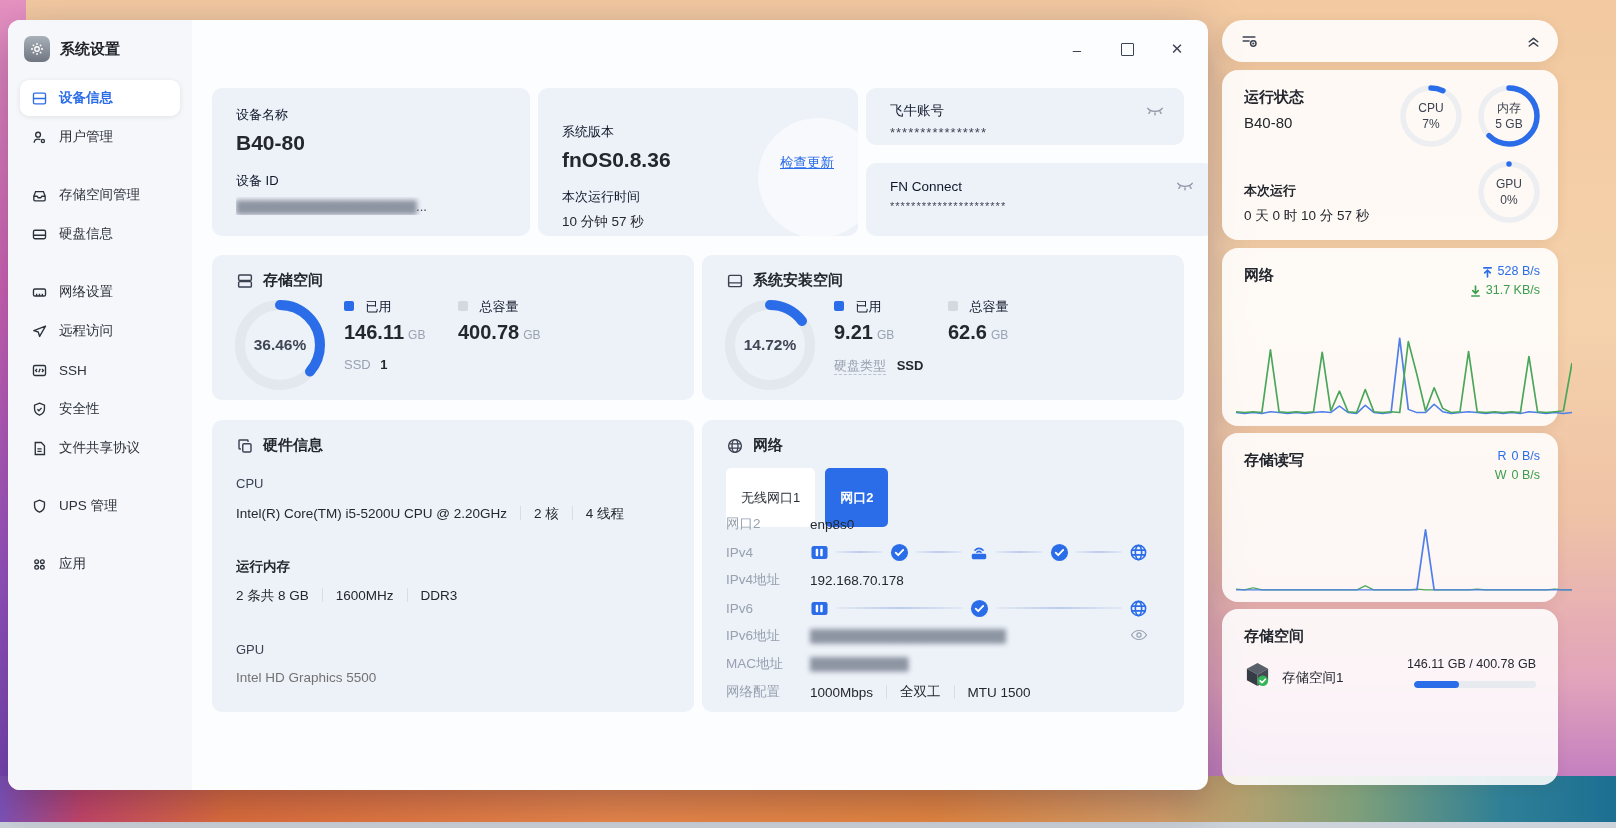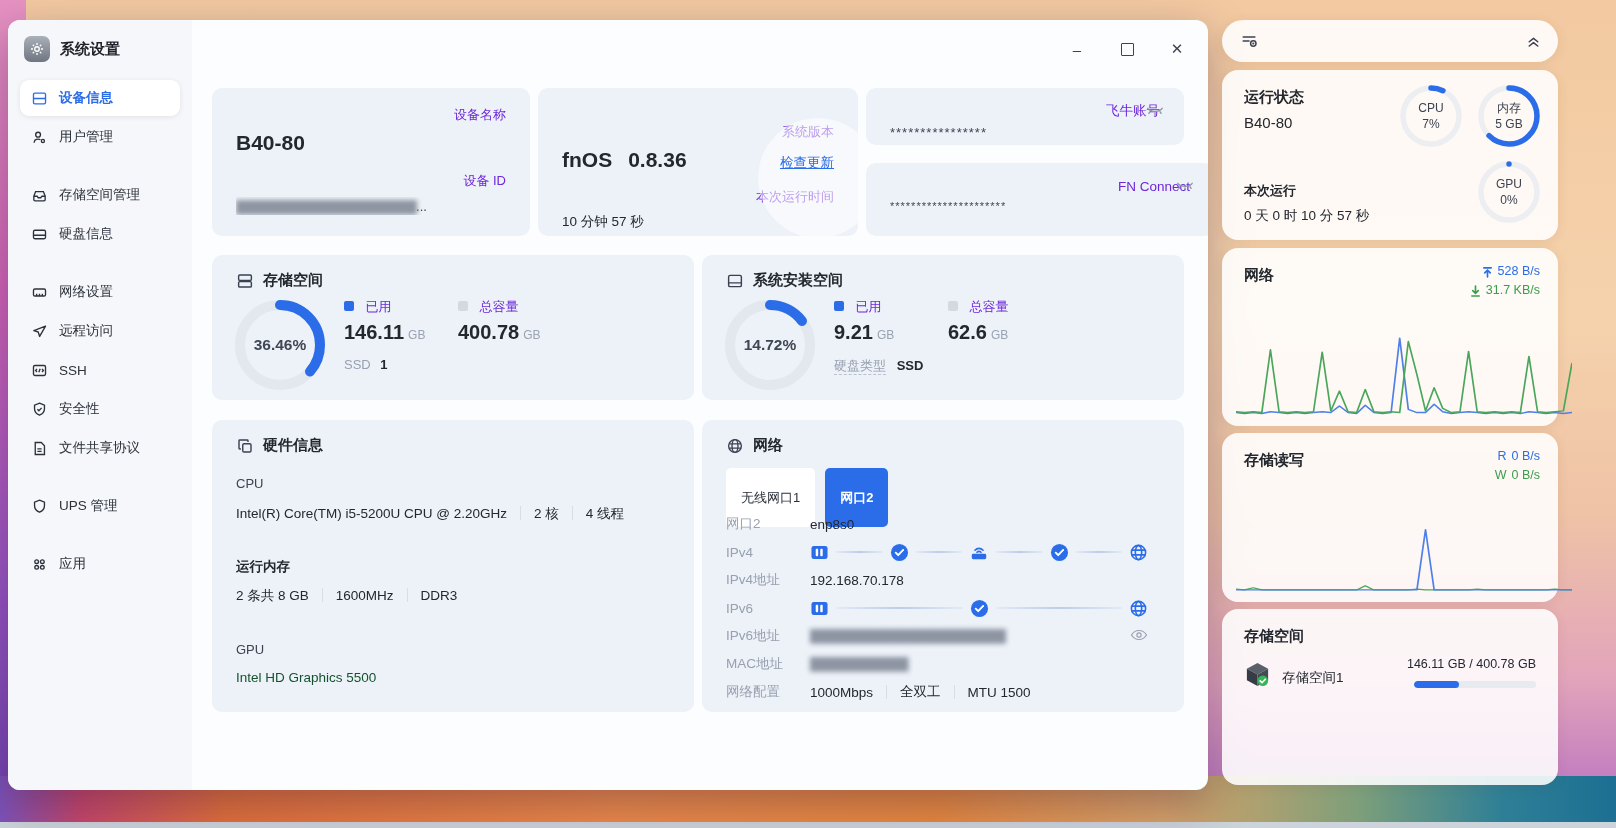--- a/index.html
+++ b/index.html
@@ -26,21 +26,21 @@
     color:#2c323b;font-size:13.5px;margin-bottom:3px;cursor:pointer;}
   .side-item svg{flex:0 0 auto;}
   .side-item.active{background:#fff;color:#2b6de8;font-weight:700;box-shadow:0 1px 5px rgba(25,35,60,.10);}
   .side-gap{height:19px;}
   .titlebar-ctls{position:absolute;top:18px;right:20px;display:flex;gap:28px;align-items:center;z-index:5;}
   .ctl{width:22px;height:22px;display:flex;align-items:center;justify-content:center;
     color:#3c4352;font-size:15px;cursor:pointer;}
   .ctl-box{width:11px;height:11px;border:1.6px solid #3c4352;border-radius:1px;}
   
   .card{position:absolute;background:#edf1f8;border-radius:10px;box-sizing:border-box;}
-  .lab{font-size:13px;color:#6d28d9;text-align:right;}
+  .lab{font-size:13px;color:#0f172a;}
   .card-head{position:absolute;left:24px;top:16px;display:flex;align-items:center;gap:9px;
     font-size:15px;font-weight:700;color:#23272e;}
   .big-name{font-size:21px;font-weight:700;color:#23272e;}
   .mask{filter:blur(2.5px);color:#8d95a2;font-size:12px;letter-spacing:-1px;}
   .stars{font-size:13px;color:#3f4654;letter-spacing:1px;}
   .link{color:#2b6de8;font-size:13.5px;text-decoration:underline;cursor:pointer;}
   .vbar{width:1px;height:14px;background:#d9dee6;margin:0 13px;display:inline-block;vertical-align:-2px;}
   .unit{font-size:12px;color:#9aa3b2;margin-left:4px;font-weight:400;}
   .bigv{font-size:20px;font-weight:700;color:#23272e;}
   .legend-sq{width:10px;height:10px;border-radius:2px;display:inline-block;margin-right:7px;}
@@ -194,21 +194,21 @@
     <div class="big-name" style="margin-top:7px;">B40-80</div>
     <div class="lab" style="margin-top:17px;">设备 ID</div>
     <div style="margin-top:7px;white-space:nowrap;overflow:hidden;">
       <span class="mask">████████████████████████</span><span style="font-size:13px;color:#3c4352;">...</span>
     </div>
   </div>
 
   <div class="card" style="left:530px;top:68px;width:320px;height:148px;padding:35px 24px;overflow:hidden;">
     <div style="position:absolute;right:-20px;top:30px;width:120px;height:120px;border-radius:50%;background:rgba(255,255,255,.55);"></div>
     <div class="lab">系统版本</div>
-    <div style="margin-top:7px;display:flex;align-items:baseline;gap:16px;position:relative;">
+    <div style="margin-top:7px;display:flex;align-items:baseline;position:relative;">
       <span class="big-name">fnOS</span>
       <span class="big-name">0.8.36</span>
       <span class="link" style="margin-left:auto;">检查更新</span>
     </div>
     <div class="lab" style="margin-top:16px;">本次运行时间</div>
     <div style="margin-top:7px;font-size:13.5px;color:#23272e;">10 分钟 57 秒</div>
   </div>
 
   <div class="card" style="left:858px;top:68px;width:318px;height:57px;padding:14px 24px;">
     <div class="lab" style="font-size:13.5px;">飞牛账号</div>
@@ -304,21 +304,21 @@
     </div>
     <div style="position:absolute;left:24px;top:56px;font-size:13px;color:#3c4352;">CPU</div>
     <div style="position:absolute;left:24px;top:85px;font-size:13.5px;color:#23272e;">
       <span>Intel(R) Core(TM) i5-5200U CPU @ 2.20GHz</span><span class="vbar"></span><span>2 核</span><span class="vbar"></span><span>4 线程</span>
     </div>
     <div style="position:absolute;left:24px;top:138px;font-size:13.5px;font-weight:700;color:#23272e;">运行内存</div>
     <div style="position:absolute;left:24px;top:167px;font-size:13.5px;color:#23272e;">
       <span>2 条共 8 GB</span><span class="vbar"></span><span>1600MHz</span><span class="vbar"></span><span>DDR3</span>
     </div>
     <div style="position:absolute;left:24px;top:222px;font-size:13px;color:#3c4352;">GPU</div>
-    <div style="position:absolute;left:24px;top:250px;font-size:13.5px;color:#14532d;">Intel HD Graphics 5500</div>
+    <div style="position:absolute;left:24px;top:250px;font-size:13.5px;color:#737373;">Intel HD Graphics 5500</div>
   </div>
 
   <div class="card" style="left:694px;top:400px;width:482px;height:292px;">
     <div class="card-head">
       <svg width="18" height="18" viewBox="0 0 24 24" fill="none" stroke="#3a4150" stroke-width="1.8">
           <circle cx="12" cy="12" r="8.5"></circle>
           <ellipse cx="12" cy="12" rx="4" ry="8.5"></ellipse>
           <path d="M4 9.2h16M4 14.8h16"></path>
         </svg>
       <span>网络</span>

